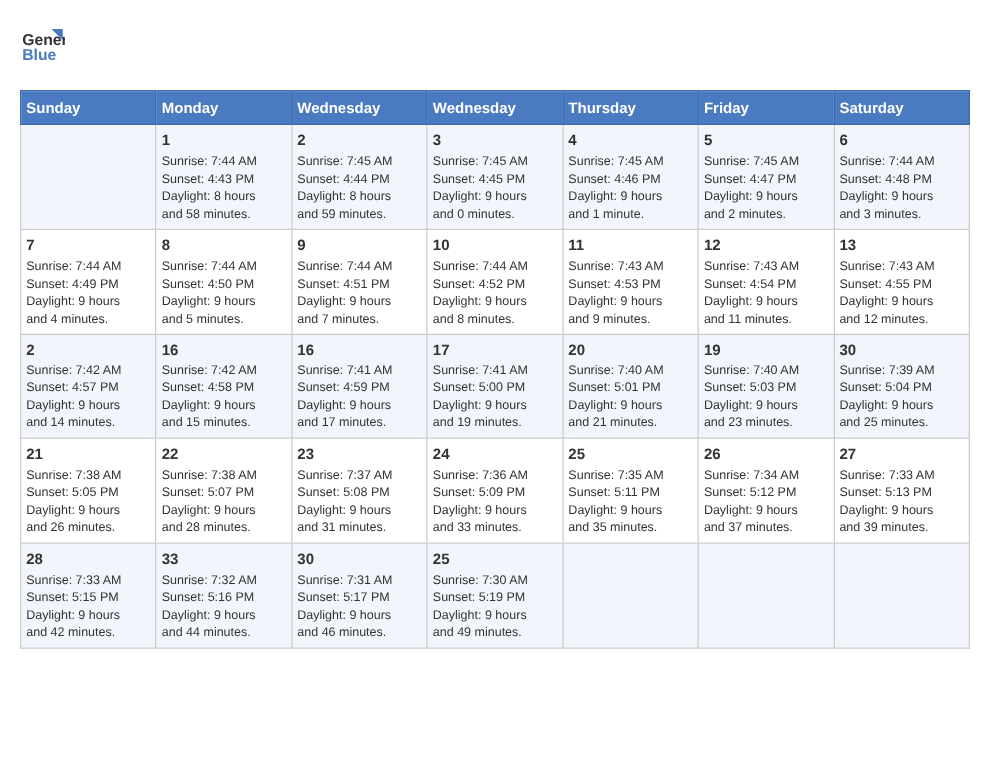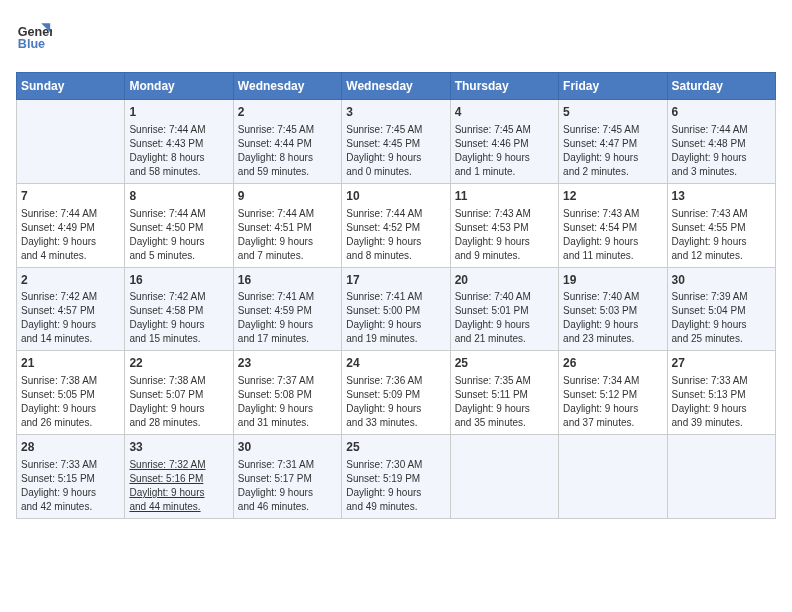--- a/index.html
+++ b/index.html
@@ -314,21 +314,21 @@
       <tr>
         <td>
           <span class="day-number">28</span>
           <div class="day-info" style="white-space: pre-line;">Sunrise: 7:33 AM
 Sunset: 5:15 PM
 Daylight: 9 hours
 and 42 minutes.</div>
         </td>
         <td>
           <span class="day-number">33</span>
-          <div class="day-info" style="white-space: pre-line; text-decoration: underline;">Sunrise: 7:32 AM
+          <div class="day-info" style="white-space: pre-line;">Sunrise: 7:32 AM
 Sunset: 5:16 PM
 Daylight: 9 hours
 and 44 minutes.</div>
         </td>
         <td>
           <span class="day-number">30</span>
           <div class="day-info" style="white-space: pre-line;">Sunrise: 7:31 AM
 Sunset: 5:17 PM
 Daylight: 9 hours
 and 46 minutes.</div>

